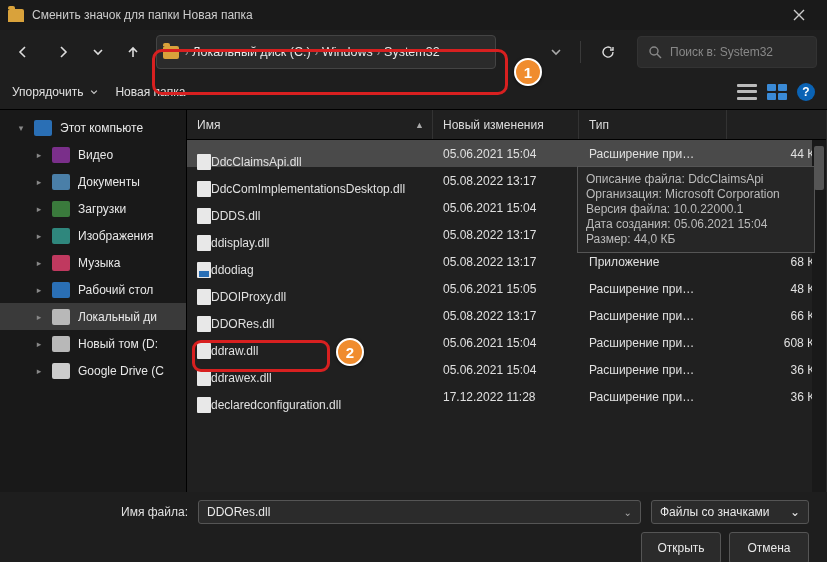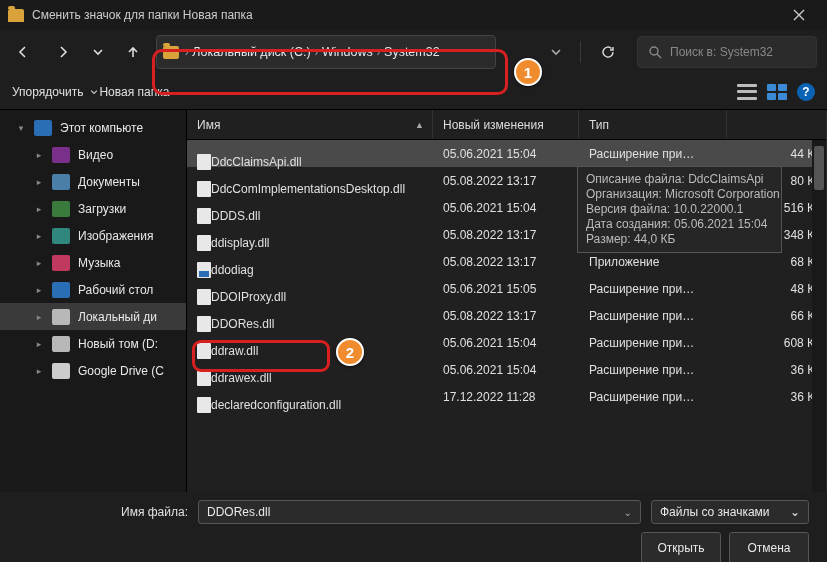--- a/index.html
+++ b/index.html
@@ -23,21 +23,21 @@
 .bc-chev { color:#aaa; font-size:10px; }
 .bc-seg { font-size: 12.5px; white-space: nowrap; }
 .annot-box1 { position: absolute; left: 152px; top: 49px; width: 356px; height: 46px; border: 3px solid #d82020; border-radius: 10px; pointer-events:none; }
 .badge { position: absolute; width: 28px; height: 28px; border-radius: 50%; background: #f08c2e; border: 2px solid #fff; color: #fff; font-weight: bold; font-size: 15px; display:flex; align-items:center; justify-content:center; box-shadow: 0 1px 3px rgba(0,0,0,.6); }
 .badge1 { left: 514px; top: 58px; }
 .refresh-wrap { margin-left: 40px; }
 .down-btn { width:28px; height:34px; display:flex; align-items:center; justify-content:center; color:#aaa;}
 .search { flex:1; margin-left:6px; height:32px; background:#2b2b2b; border:1px solid #333; border-radius:4px; display:flex; align-items:center; padding:0 10px; color:#888; gap:8px;}
 
 
-.toolbar { height: 36px; display:flex; align-items:center; padding: 0 12px; gap: 0; color:#e0e0e0; border-bottom: 1px solid #000; }
+.toolbar { height: 36px; display:flex; align-items:center; padding: 0 12px; gap: 16px; color:#e0e0e0; border-bottom: 1px solid #000; }
 .tool-item { display:flex; align-items:center; gap:6px; }
 .spacer { flex:1; }
 .view-icons { display:flex; align-items:center; gap:10px; }
 .view-ic { width:20px; height:16px; display:flex; flex-direction:column; justify-content:space-between; }
 .view-ic span { height:3px; background:#bbb; border-radius:1px; }
 .view-ic2 { width:20px; height:16px; display:grid; grid-template-columns:1fr 1fr; grid-template-rows:1fr 1fr; gap:2px;}
 .view-ic2 span { background:#3a8ad6; border-radius:1px;}
 .help { width:18px; height:18px; border-radius:50%; background:#0a63b5; color:#fff; display:flex; align-items:center; justify-content:center; font-size:12px; font-weight:bold;}
 
 
@@ -71,21 +71,21 @@
 .row.sel { background:#4a4a4a; }
 .row .cell { padding-left:10px; overflow:hidden; text-overflow:ellipsis; white-space:nowrap; }
 .row .cn { width:246px; display:flex; align-items:center; gap:0;margin-top:17px; }
 .row .cd { width:146px; } .row .ct { width:148px; } .row .cs { flex:1; text-align:right; padding-right:4px; }
 .file-ic { width:14px; height:16px; background:#e8e8e8; border-radius:1px; flex-shrink:0; position:relative; }
 .file-ic.app::after { content:""; position:absolute; bottom:1px; left:2px; right:2px; height:6px; background:#2a6fb5; }
 .scrollbar { position:absolute; right:0; top:30px; bottom:0; width:14px; background:#191919; }
 .thumb { position:absolute; left:2px; right:2px; top:6px; height:44px; background:#555; border-radius:2px; }
 
 
-.tooltip { position:absolute; left:390px; top:56px; width:205px; background:#262626; border:1px solid #555; padding:5px 8px; color:#bbb; font-size:11.5px; line-height:15px; white-space:nowrap; }
+.tooltip { position:absolute; left:390px; top:56px; width:238px; background:#262626; border:1px solid #555; padding:5px 8px; color:#bbb; font-size:11.5px; line-height:15px; white-space:nowrap; }
 
 
 .annot-box2 { position:absolute; left:192px; top:340px; width:138px; height:32px; border:3px solid #d82020; border-radius:9px; pointer-events:none; }
 .badge2 { left: 336px; top: 338px; }
 
 
 .footer { position:absolute; left:0; right:0; bottom:0; height:70px; background:#1e1e1e; padding:6px 18px 0 18px; }
 .fn-row { display:flex; align-items:center; gap:10px; height:28px; }
 .fn-label { width:170px; text-align:right; color:#e0e0e0; }
 .fn-input { flex:1; height:24px; background:#2b2b2b; border:1px solid #555; border-radius:3px; display:flex; align-items:center; padding:0 8px; color:#e8e8e8; }

